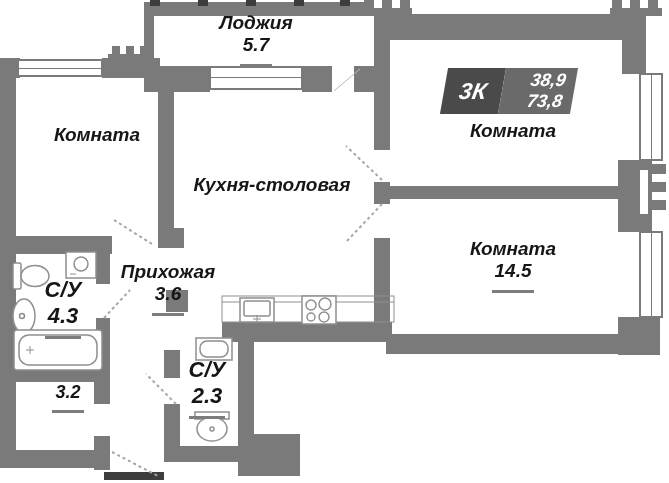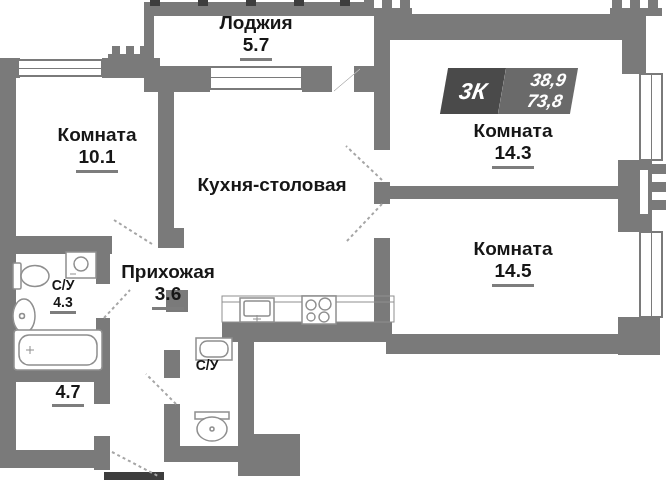--- a/index.html
+++ b/index.html
@@ -1,22 +1,22 @@
 <!DOCTYPE html>
 <html><head>
 <meta charset="utf-8">
 <style>
   html,body{margin:0;padding:0;background:#fff;}
   .stage{position:relative;width:669px;height:483px;background:#ffffff;overflow:hidden;
          font-family:"Liberation Sans",sans-serif;}
   .plan-svg{position:absolute;left:0;top:0;}
-  .lbl{position:absolute;font-weight:bold;color:#161616;
+  .lbl{position:absolute;font-weight:bold;font-style:italic;color:#161616;
        text-align:center;line-height:1.18;}
-  .fs19{font-size:19px;} .fs17{font-size:14px;} .fs18{font-size:18px;}
-  .num{display:inline-block;border-bottom:3px solid #7d7d7d;padding:0 3px 1px 3px;}
+  .fs19{font-size:19px;} .fs17{font-size:22px;} .fs18{font-size:18px;}
+  .num{display:inline-block;border-bottom:3px solid #7d7d7d;padding:0 3px 7px 3px;}
   .badge{position:absolute;left:444px;top:68px;display:flex;transform:skewX(-10deg);}
   .badge-left{background:#4a4a4a;color:#fff;width:58px;height:46px;display:flex;
               align-items:center;justify-content:center;font-weight:bold;font-style:italic;
               font-size:23px;}
   .badge-right{background:#6a6a6a;color:#fff;width:72px;height:46px;display:flex;
                flex-direction:column;align-items:flex-end;justify-content:center;
                padding-right:10px;box-sizing:border-box;font-weight:bold;font-style:italic;
                font-size:18px;line-height:1.15;}
 </style>
 </head>
@@ -160,53 +160,52 @@
     </g>
   </svg>
 
   <div class="lbl fs19" style="left:194px;top:12px;width:124px;">
     <div>Лоджия</div>
     <div><span class="num">5.7</span></div>
   </div>
 
   <div class="lbl fs19" style="left:33px;top:124px;width:128px;">
     <div>Комната</div>
-    <div><span class="num">10.1</span></div>
   </div>
 
   <div class="lbl fs19" style="left:178px;top:174px;width:188px;">
     <div>Кухня-столовая</div>
   </div>
 
   <div class="lbl fs19" style="left:448px;top:120px;width:130px;">
     <div>Комната</div>
-    <div><span class="num">14.3</span></div>
   </div>
 
   <div class="lbl fs19" style="left:448px;top:238px;width:130px;">
     <div>Комната</div>
     <div><span class="num">14.5</span></div>
   </div>
 
   <div class="lbl fs17" style="left:32px;top:277px;width:62px;">
     <div>С/У</div>
     <div><span class="num">4.3</span></div>
   </div>
 
   <div class="lbl fs19" style="left:104px;top:261px;width:128px;">
     <div>Прихожая</div>
     <div><span class="num">3.6</span></div>
   </div>
 
   <div class="lbl fs18" style="left:22px;top:382px;width:92px;">
-    <span class="num">4.7</span>
+    <span class="num">3.2</span>
   </div>
 
   <div class="lbl fs17" style="left:176px;top:357px;width:62px;">
     <div>С/У</div>
+    <div><span class="num">2.3</span></div>
   </div>
 
   <div class="badge">
     <div class="badge-left">3К</div>
     <div class="badge-right">
       <div>38,9</div>
       <div>73,8</div>
     </div>
   </div>
 

